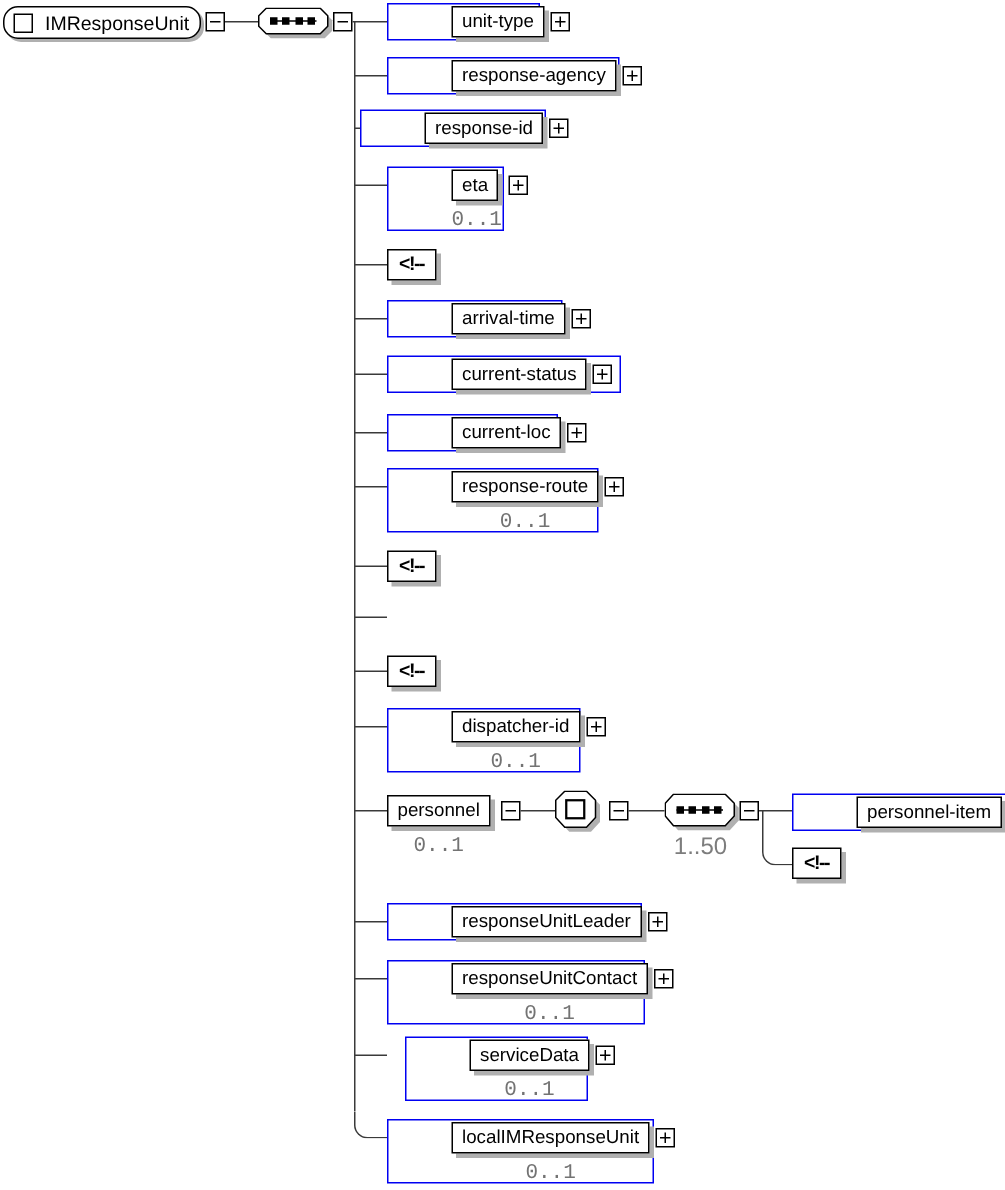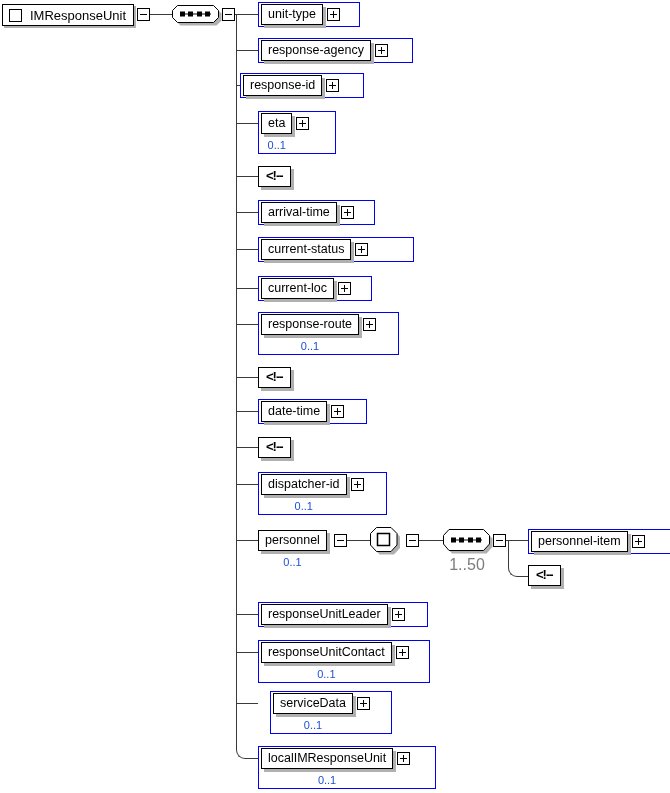--- a/index.html
+++ b/index.html
@@ -6,39 +6,39 @@
   #canvas{position:relative;width:670px;height:793px;background:#ffffff;overflow:hidden;
           font-family:"Liberation Sans",sans-serif;color:#000;}
   .abs{position:absolute;}
   
   .hline{position:absolute;height:1px;background:#3a3a3a;}
   .vline{position:absolute;width:1px;background:#3a3a3a;}
   .curve{position:absolute;border-left:1px solid #3a3a3a;border-bottom:1px solid #3a3a3a;
          border-bottom-left-radius:9px;}
   
   .rootbox{position:absolute;left:2px;top:4px;width:130px;height:20px;background:#fff;
-           border:1px solid #000;border-radius:0;box-shadow:2px 2px 0 #b0b0b0;
+           border:1px solid #000;border-radius:10px;box-shadow:2px 2px 0 #b0b0b0;
            display:flex;align-items:center;}
   .sqicon{width:11px;height:11px;border:1px solid #000;background:#fff;margin-left:6px;flex:none;}
   .rootlbl{margin-left:8px;font-size:13px;white-space:nowrap;}
   
   .pm{width:11px;height:11px;border:1px solid #000;background:#fff;position:relative;flex:none;}
   .pm::before{content:"";position:absolute;left:2px;top:5px;width:7px;height:1px;background:#000;}
   .pm.plus::after{content:"";position:absolute;left:5px;top:2px;width:1px;height:7px;background:#000;}
   .pm.abs{position:absolute;}
   
   .erow{position:absolute;border:1px solid #0000f2;background:#fff;box-sizing:border-box;
-        display:flex;align-items:flex-start;}
+        display:flex;align-items:flex-start;padding-left:40px;}
   .col{display:flex;flex-direction:column;align-items:center;margin:1px 0 0 2px;}
   .pcol{position:absolute;display:flex;flex-direction:column;align-items:center;}
   .nbox{border:1px solid #000;background:#fff;box-shadow:3px 3px 0 #b0b0b0;height:19px;
         line-height:19px;padding:0 6px;font-size:12.5px;white-space:nowrap;align-self:flex-start;}
   .pcol .nbox{align-self:center;}
   .erow .pm{margin:5px 0 0 4px;}
-  .occ{font-size:11px;color:#1d4ed8;margin-top:5px;white-space:nowrap;}
+  .occ{font-size:14px;color:#737373;margin-top:5px;white-space:nowrap;font-family:Liberation Mono, monospace;}
   .occlbl{position:absolute;font-size:16px;color:#7d7d7d;text-align:center;}
   
   .cbox{position:absolute;border:1px solid #000;background:#fff;box-shadow:3px 3px 0 #b0b0b0;
         height:19px;line-height:17px;padding:0 7px;font-size:13px;font-weight:bold;
         letter-spacing:-1px;white-space:nowrap;}
   svg{display:block;}
 </style>
 </head>
 <body>
 
@@ -137,26 +137,20 @@
   <div class="erow" style="left:258px;top:312px;width:141px;height:43px">
     <div class="col">
       <div class="nbox"><span>response-route</span></div>
       <div class="occ">0..1</div>
     </div>
     <div class="pm plus"></div>
   </div>
 
   <div class="cbox" style="left:258px;top:367px"><span>&lt;!--</span></div>
 
-  <div class="erow" style="left:258px;top:399px;width:109px;height:25px">
-    <div class="col">
-        <div class="nbox"><span>date-time</span></div>
-      </div>
-    <div class="pm plus"></div>
-  </div>
 
   <div class="cbox" style="left:258px;top:437px"><span>&lt;!--</span></div>
 
   <div class="erow" style="left:258px;top:472px;width:129px;height:43px">
     <div class="col">
       <div class="nbox"><span>dispatcher-id</span></div>
       <div class="occ">0..1</div>
     </div>
     <div class="pm plus"></div>
   </div>

